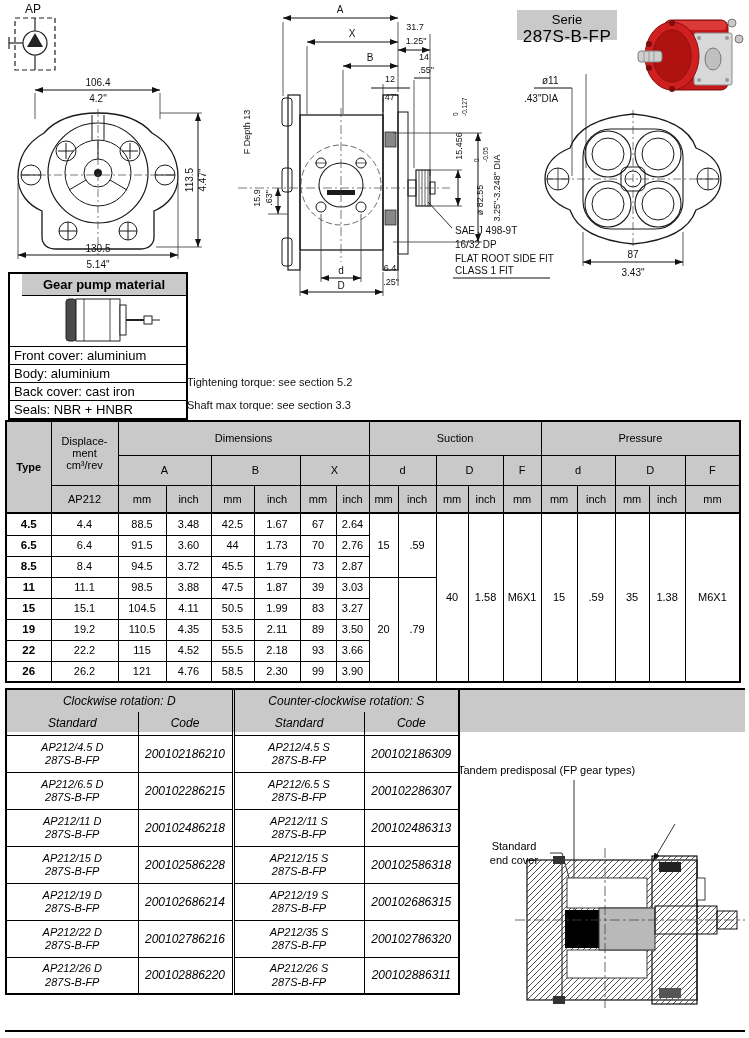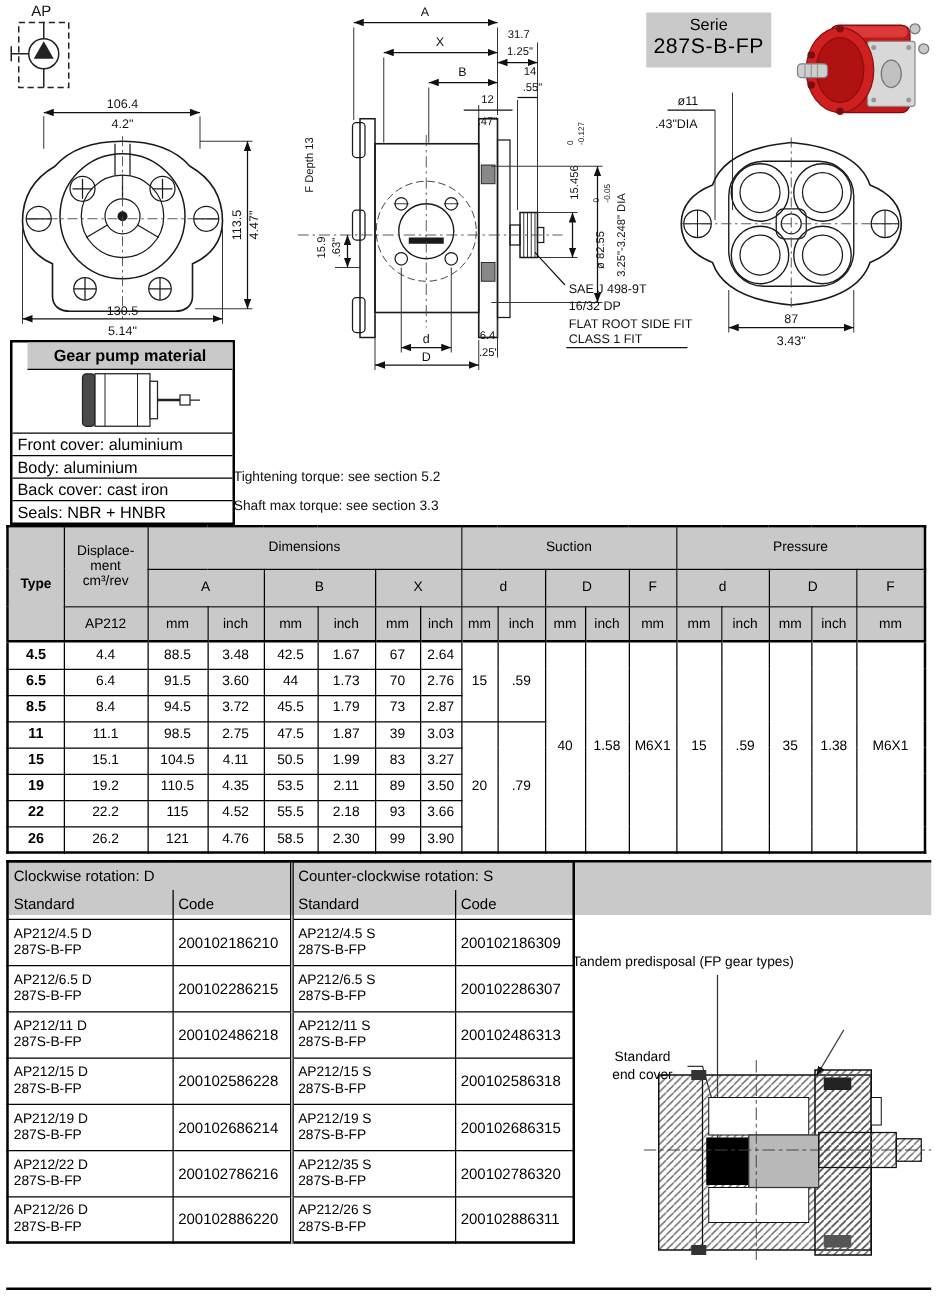--- a/index.html
+++ b/index.html
@@ -5,21 +5,21 @@
   html,body { margin:0; padding:0; background:#fff; }
   .sheet { position:relative; width:749px; height:1038px; background:#fff;
            font-family:"Liberation Sans", sans-serif; color:#000; overflow:hidden; }
   .abs { position:absolute; }
   svg text { font-family:"Liberation Sans", sans-serif; fill:#111; }
   .dim { font-size:10px; }
   .dim-s { font-size:9px; }
   .tol { font-size:6.5px; }
 
   
-  .serie-box { left:517px; top:10px; width:100px; height:44px; background:#c9c9c9;
+  .serie-box { left:517px; top:10px; width:100px; height:30px; background:#c9c9c9;
                text-align:center; }
   .serie-title { font-size:13px; padding-top:2px; }
   .serie-code { font-size:17px; letter-spacing:.5px; }
 
   
   .mat-box { left:8px; top:272px; width:176px; border:2px solid #000; }
   .mat-head { background:#c9c9c9; border-bottom:1px solid #000; font-weight:bold;
               font-size:13px; text-align:center; height:21px; line-height:21px;margin-left:12px; }
   .mat-img { height:50px; border-bottom:1px solid #000; text-align:center; }
   .mat-row { border-bottom:1px solid #000; font-size:13px; height:17px; line-height:17px;
@@ -38,22 +38,22 @@
   .spec .typ { font-weight:bold; font-size:11.5px; }
   .spec .thead-bold { font-weight:bold; }
 
   
   .gray-strip { left:5px; top:688px; width:740px; height:44px; background:#c9c9c9;
                 border-top:2px solid #000; box-sizing:border-box; }
   .bottom-rule { left:5px; top:1030px; width:740px; height:0; border-top:2px solid #000; }
 
   
   .ord { position:absolute; left:5px; top:688px; width:453px; border:2px solid #000; }
-  .ord td { border:1px solid #000; text-align:left; vertical-align:middle;
-            font-size:11px; padding:4px; line-height:1.2; }
+  .ord td { border:1px solid #000; text-align:center; vertical-align:middle;
+            font-size:11px; padding:4px; line-height:1.2;font-style:italic; }
   .ord tr.h1 td { border-bottom:none; background:transparent; font-size:12px; }
   .ord tr.h2 td { border-top:none; background:transparent; font-size:12px; }
   .ord td.mid { border-left:3px double #000; }
   .ord .code { font-size:12px; }
 
   .tandem-title { left:458px; top:764px; font-size:11px; }
   .endcover-label { left:477px; top:840px; width:74px; font-size:11px; text-align:center;
                     line-height:1.25; }
   .frontcover-label { left:622px; top:791px; width:127px; font-size:11px; line-height:1.25; }
 </style>
@@ -418,21 +418,21 @@
       <td>3.72</td>
       <td>45.5</td>
       <td>1.79</td>
       <td>73</td>
       <td>2.87</td>
     </tr>
     <tr style="height:21px">
       <td class="typ">11</td>
       <td>11.1</td>
       <td>98.5</td>
-      <td>2.75</td>
+      <td>3.88</td>
       <td>47.5</td>
       <td>1.87</td>
       <td>39</td>
       <td>3.03</td>
       <td rowspan="5">20</td>
       <td rowspan="5">.79</td>
     </tr>
     <tr style="height:21px">
       <td class="typ">15</td>
       <td>15.1</td>

